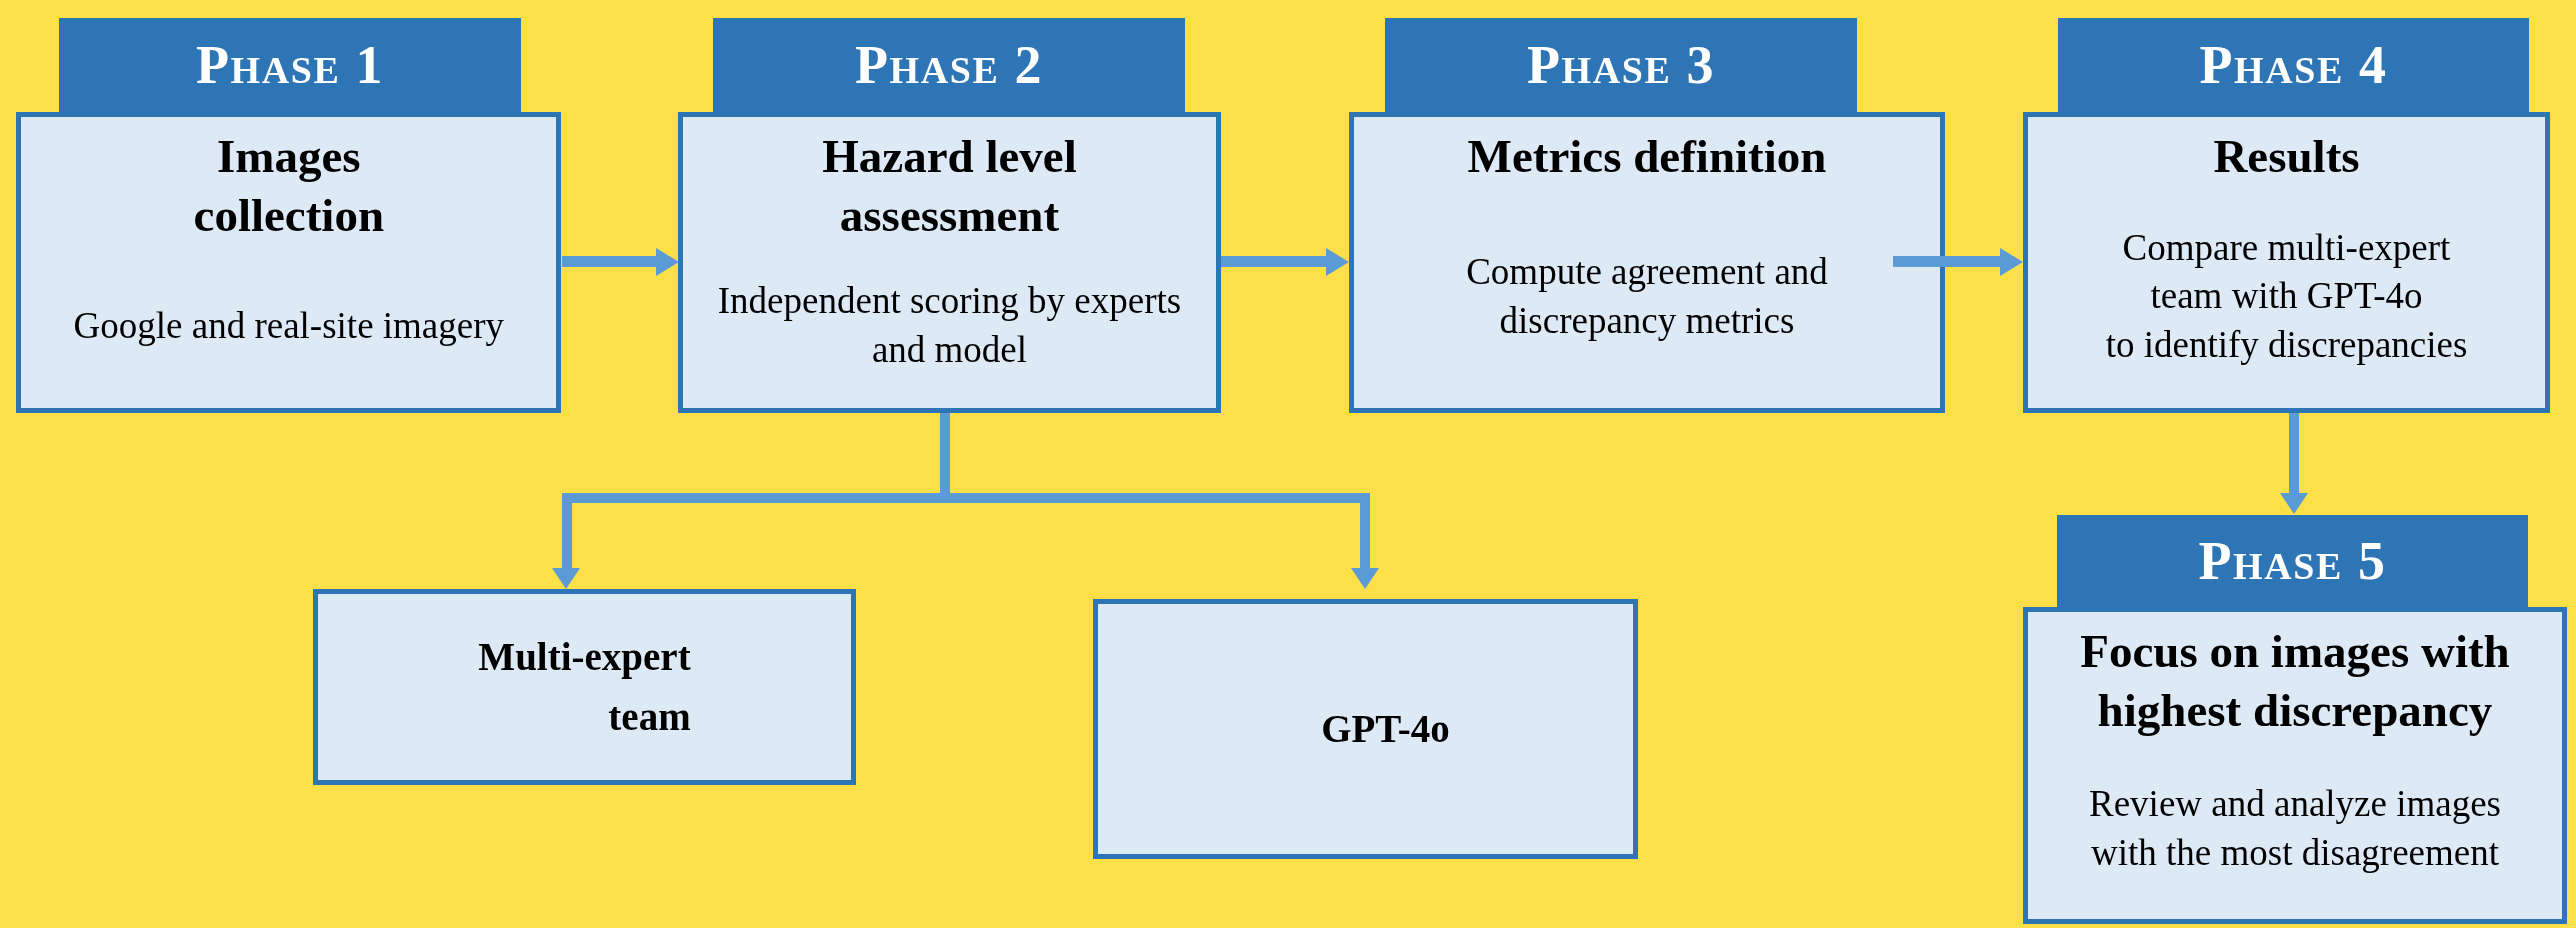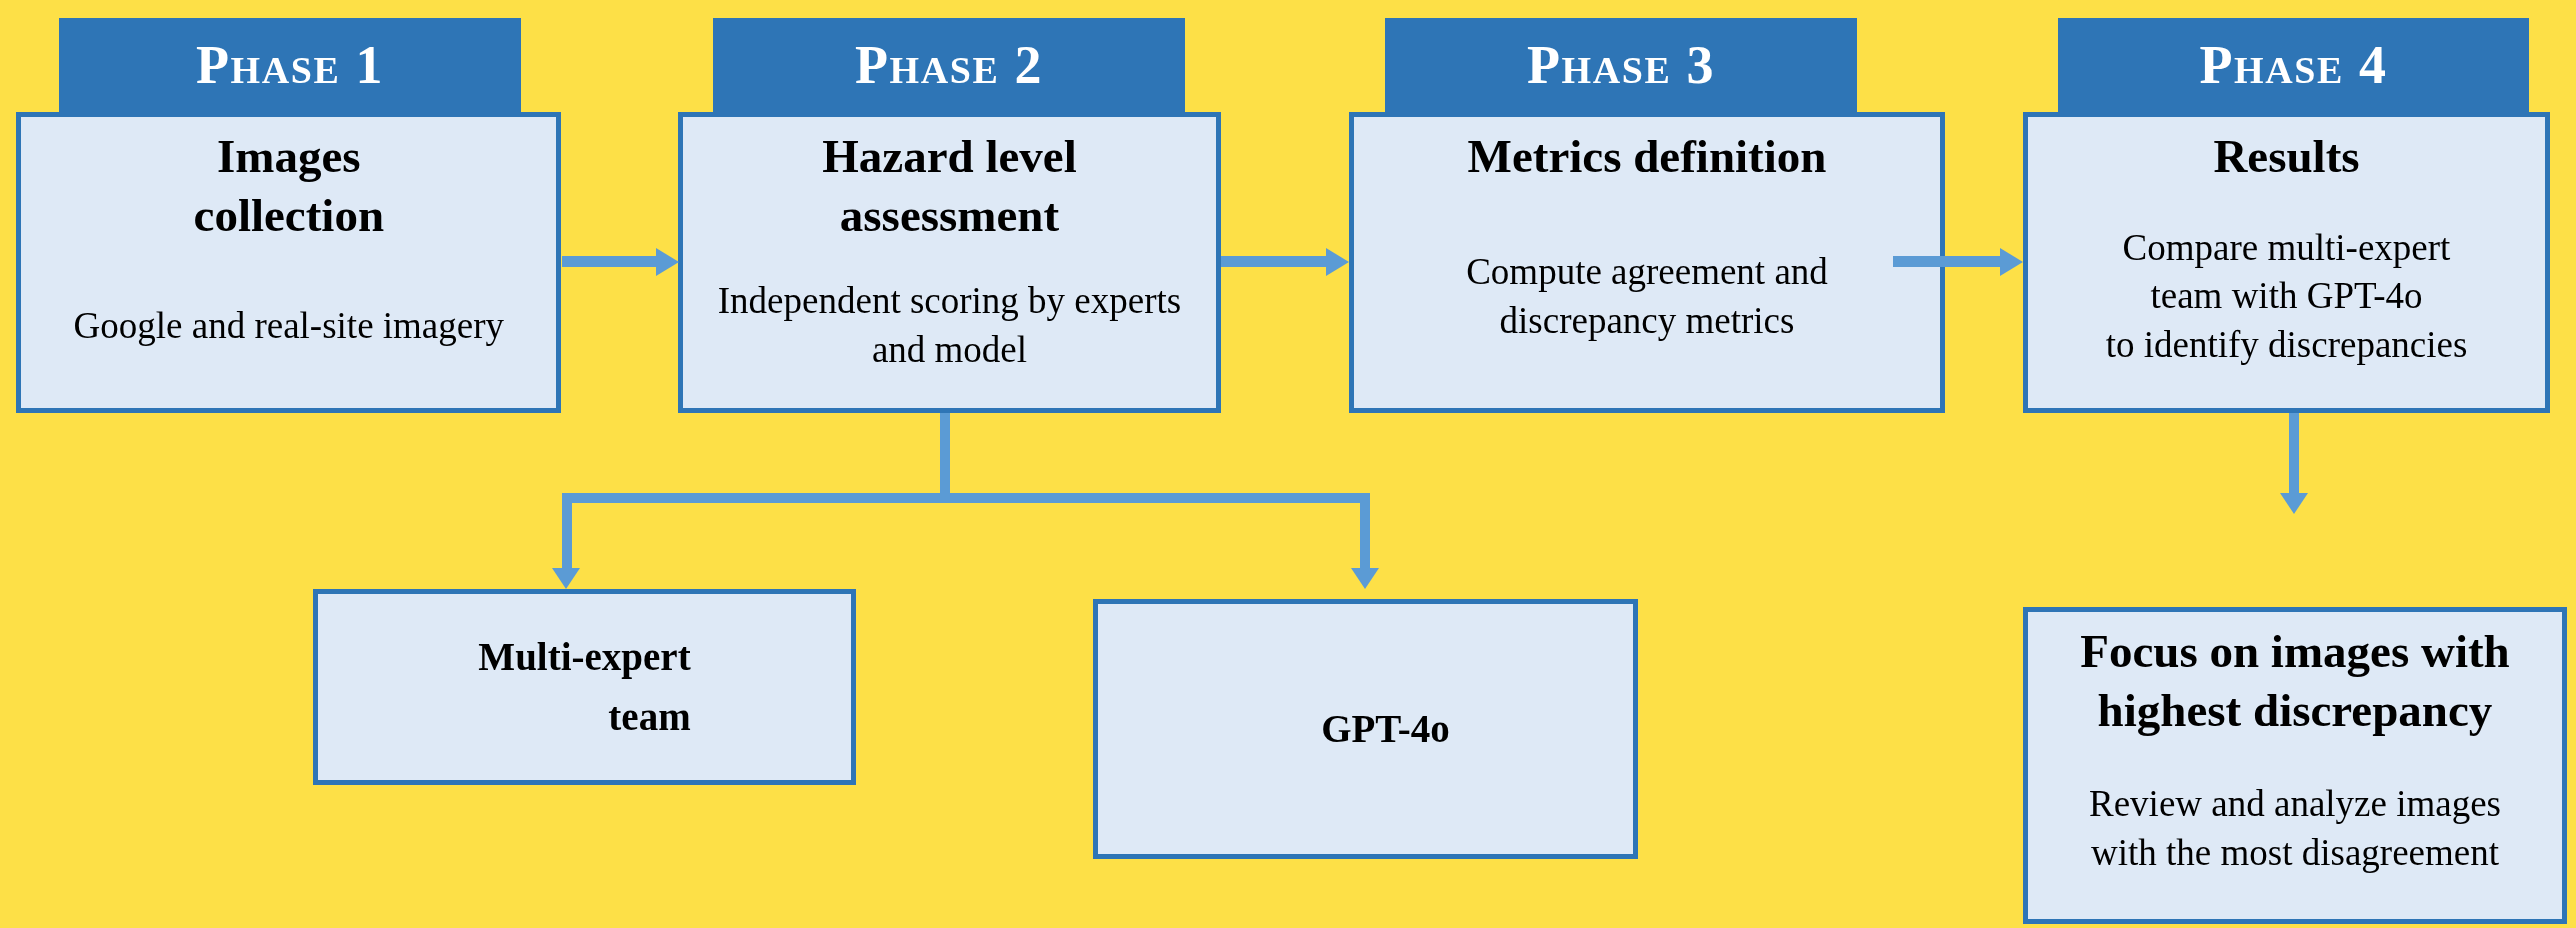--- a/index.html
+++ b/index.html
@@ -109,20 +109,21 @@
   </div>
 
   <div class="tab" style="left:2058px; top:18px; width:471px; height:94px;">Phase 4</div>
   <div class="box" style="left:2023px; top:112px; width:527px; height:301px;">
     <div class="title">Results</div>
     <div class="desc">Compare multi-expert
 team with GPT-4o
 to identify discrepancies</div>
   </div>
 
+  <div class="tab" style="left:2057px; top:515px; width:471px; height:92px;">Phase 5</div>
   <div class="box" style="left:2023px; top:607px; width:544px; height:317px;">
     <div class="title">Focus on images with
 highest discrepancy</div>
     <div class="desc">Review and analyze images
 with the most disagreement</div>
   </div>
 
   <div class="box leaf" style="left:313px; top:589px; width:543px; height:196px;text-align:right;">
     <div class="leaf-label">Multi-expert
 team</div>

